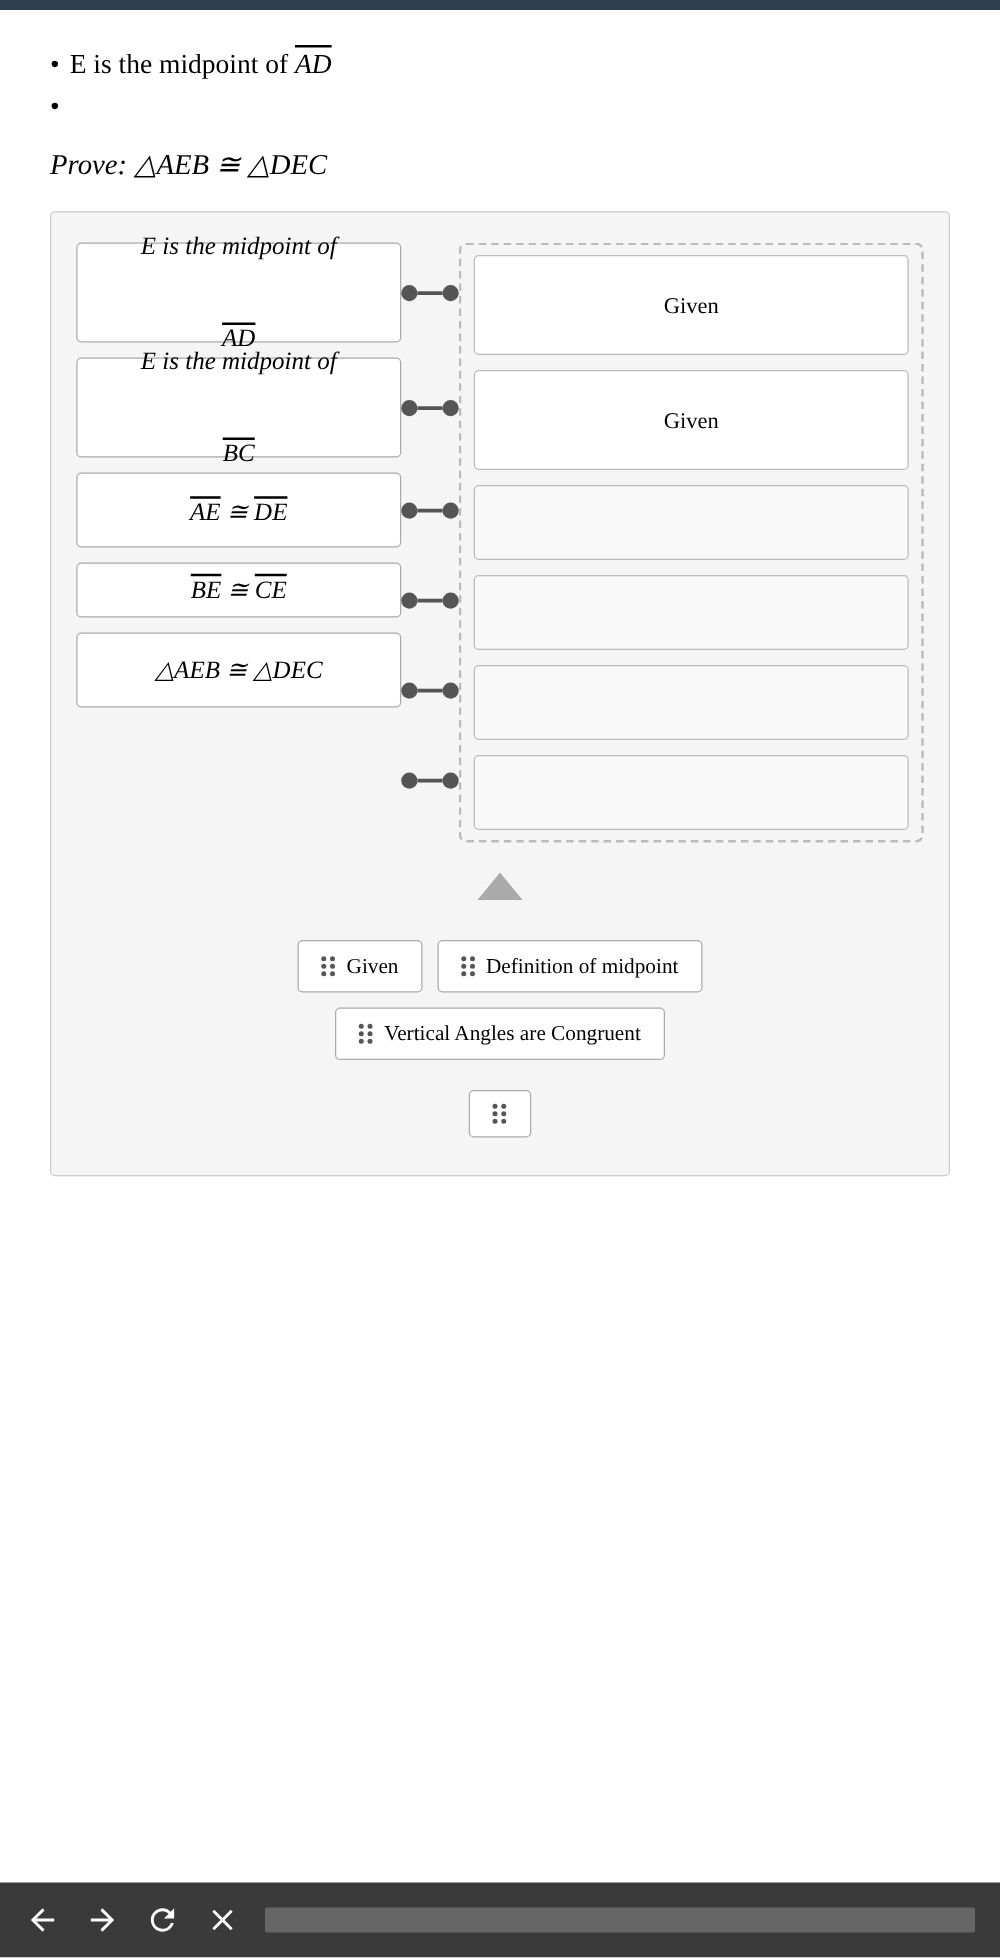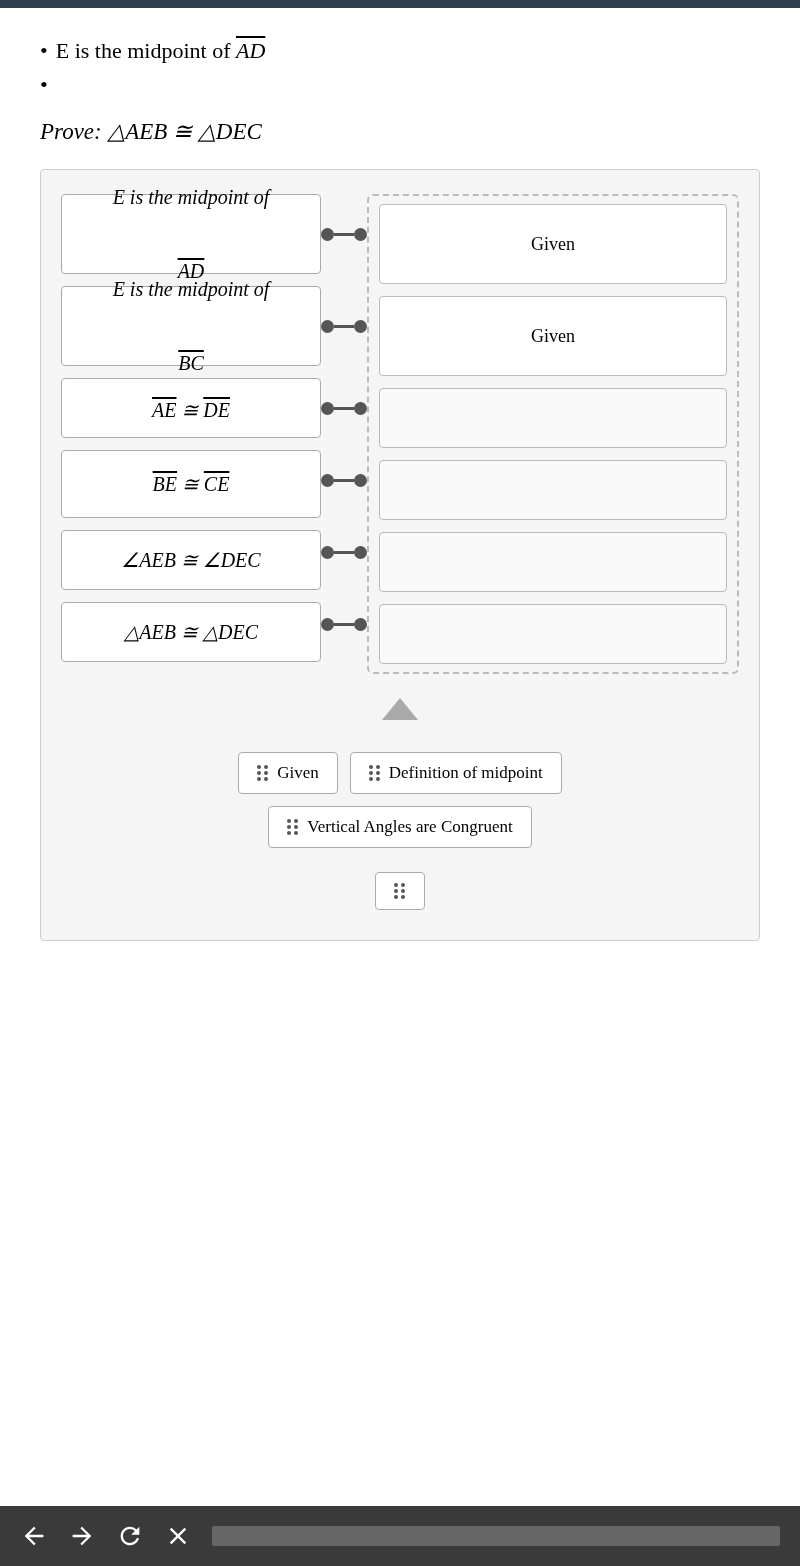--- a/index.html
+++ b/index.html
@@ -192,27 +192,24 @@
 
         <div class="statement-box" style="height:80px; display:flex; flex-direction:column; justify-content:center;">
           <span>E is the midpoint of</span>
           <span class="overline">BC</span>
         </div>
 
         <div class="statement-box" style="height:60px; display:flex; align-items:flex-end; justify-content:center;">
           <span><span class="overline">AE</span> ≅ <span class="overline">DE</span></span>
         </div>
 
-        <div class="statement-box" style="height:68px; display:flex; align-items:center; justify-content:center;">
+        <div class="statement-box" style="height:44px; display:flex; align-items:center; justify-content:center;">
           <span><span class="overline">BE</span> ≅ <span class="overline">CE</span></span>
         </div>
 
-        <div class="statement-box" style="height:60px; display:flex; align-items:center; justify-content:center;">
-          <span>∠AEB ≅ ∠DEC</span>
-        </div>
 
         <div class="statement-box" style="height:60px; display:flex; align-items:center; justify-content:center;">
           <span>△AEB ≅ △DEC</span>
         </div>
 
       </div>
 
       <div style="display:flex; flex-direction:column; gap:12px; align-items:center;">
 
         <div style="height:80px; display:flex; align-items:center;">

